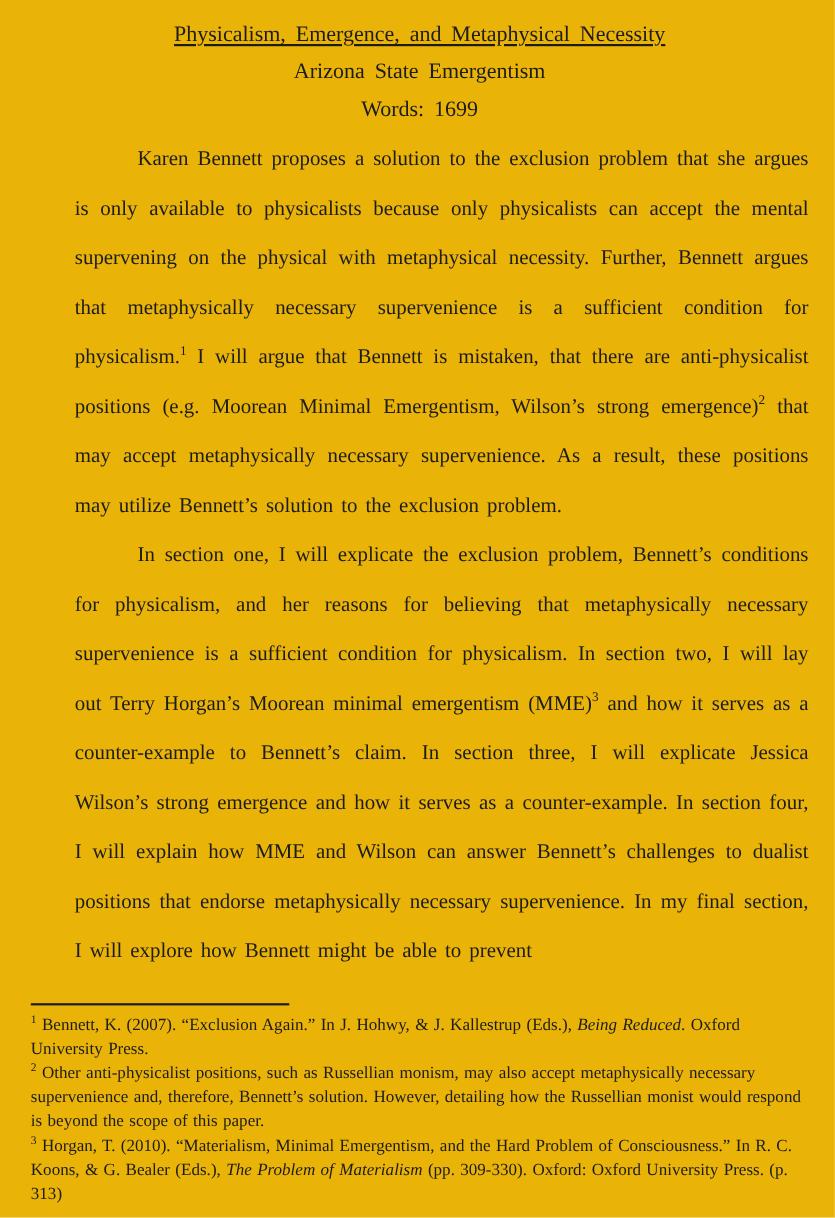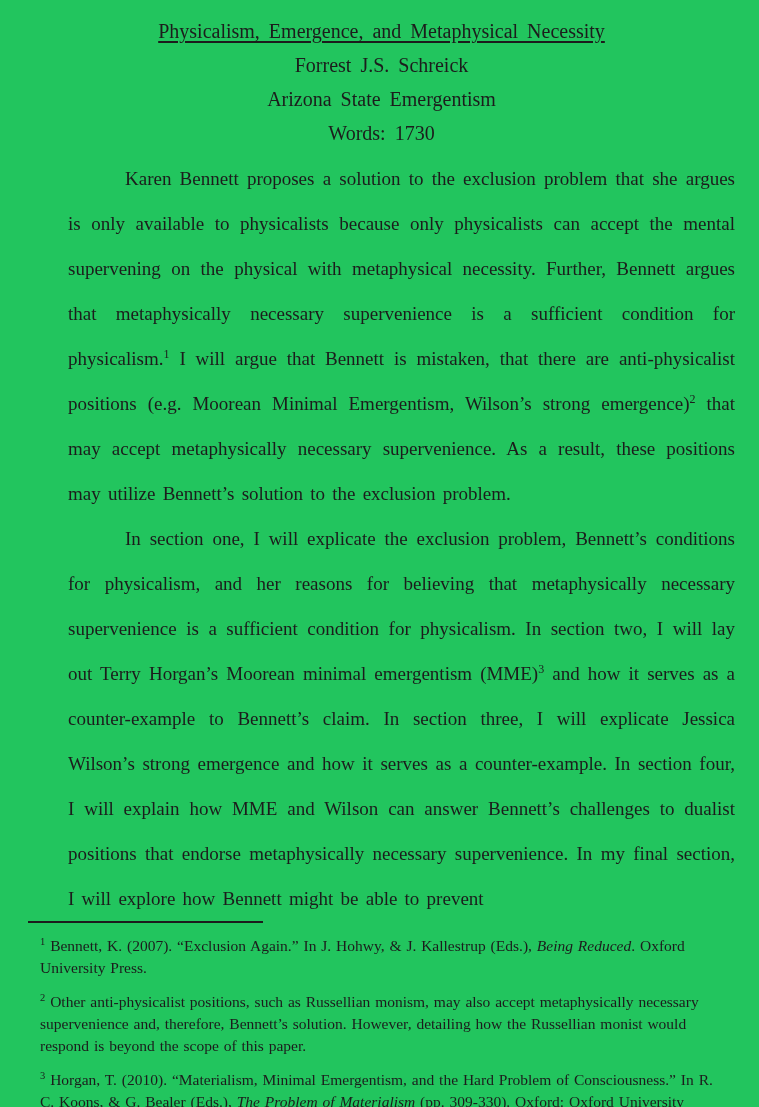--- a/index.html
+++ b/index.html
@@ -5,21 +5,21 @@
   html, body {
     margin: 0;
     padding: 0;
     background: #ffffff;
   }
   .page {
     position: relative;
     width: 759px;
     height: 1107px;
     margin: 0 auto;
-    background: #22c55e;
+    background: #eab308;
     color: #1c1c1c;
     font-family: "Liberation Serif", "DejaVu Serif", serif;
     box-sizing: border-box;
     padding: 14px 24px 10px 28px;
     display: flex;
     flex-direction: column;
     overflow: hidden;
   }
   .header {
     text-align: center;
@@ -54,43 +54,42 @@
     line-height: 22px;
     word-spacing: 1px;
   }
   .footnote-separator {
     width: 235px;
     height: 0;
     border-top: 2px solid #1c1c1c;
     margin: 0 0 7px 0;
   }
   .footnote {
-    margin: 12px;
+    margin: 0;
   }
   .footnote .italic {
     font-style: italic;
   }
   sup.fnmark {
     font-size: 10.5px;
     line-height: 0;
     vertical-align: super;
   }
 </style>
 </head>
 <body>
 
 <div class="page">
 
   <div class="header">
     <div>
       <span class="paper-title">Physicalism, Emergence, and Metaphysical Necessity</span>
     </div>
-    <div>Forrest J.S. Schreick</div>
     <div>Arizona State Emergentism</div>
-    <div>Words: 1730</div>
+    <div>Words: 1699</div>
   </div>
 
   <div class="body-text">
     <p><span>Karen Bennett proposes a solution to the exclusion problem that she argues is only available to physicalists because only physicalists can accept the mental supervening on the physical with metaphysical necessity. Further, Bennett argues that metaphysically necessary supervenience is a sufficient condition for physicalism.</span><sup class="fnref">1</sup><span> I will argue that Bennett is mistaken, that there are anti-physicalist positions (e.g. Moorean Minimal Emergentism, Wilson’s strong emergence)</span><sup class="fnref">2</sup><span> that may accept metaphysically necessary supervenience. As a result, these positions may utilize Bennett’s solution to the exclusion problem.</span></p>
     <p><span>In section one, I will explicate the exclusion problem, Bennett’s conditions for physicalism, and her reasons for believing that metaphysically necessary supervenience is a sufficient condition for physicalism. In section two, I will lay out Terry Horgan’s Moorean minimal emergentism (MME)</span><sup class="fnref">3</sup><span> and how it serves as a counter-example to Bennett’s claim. In section three, I will explicate Jessica Wilson’s strong emergence and how it serves as a counter-example. In section four, I will explain how MME and Wilson can answer Bennett’s challenges to dualist positions that endorse metaphysically necessary supervenience. In my final section, I will explore how Bennett might be able to prevent</span></p>
   </div>
 
   <div class="footnotes">
     <div class="footnote-separator"></div>
     <p class="footnote"><sup class="fnmark">1</sup><span> Bennett, K. (2007).  “Exclusion Again.” In J. Hohwy, &amp; J. Kallestrup (Eds.), </span><span class="italic">Being Reduced</span><span>. Oxford University Press.</span></p>

